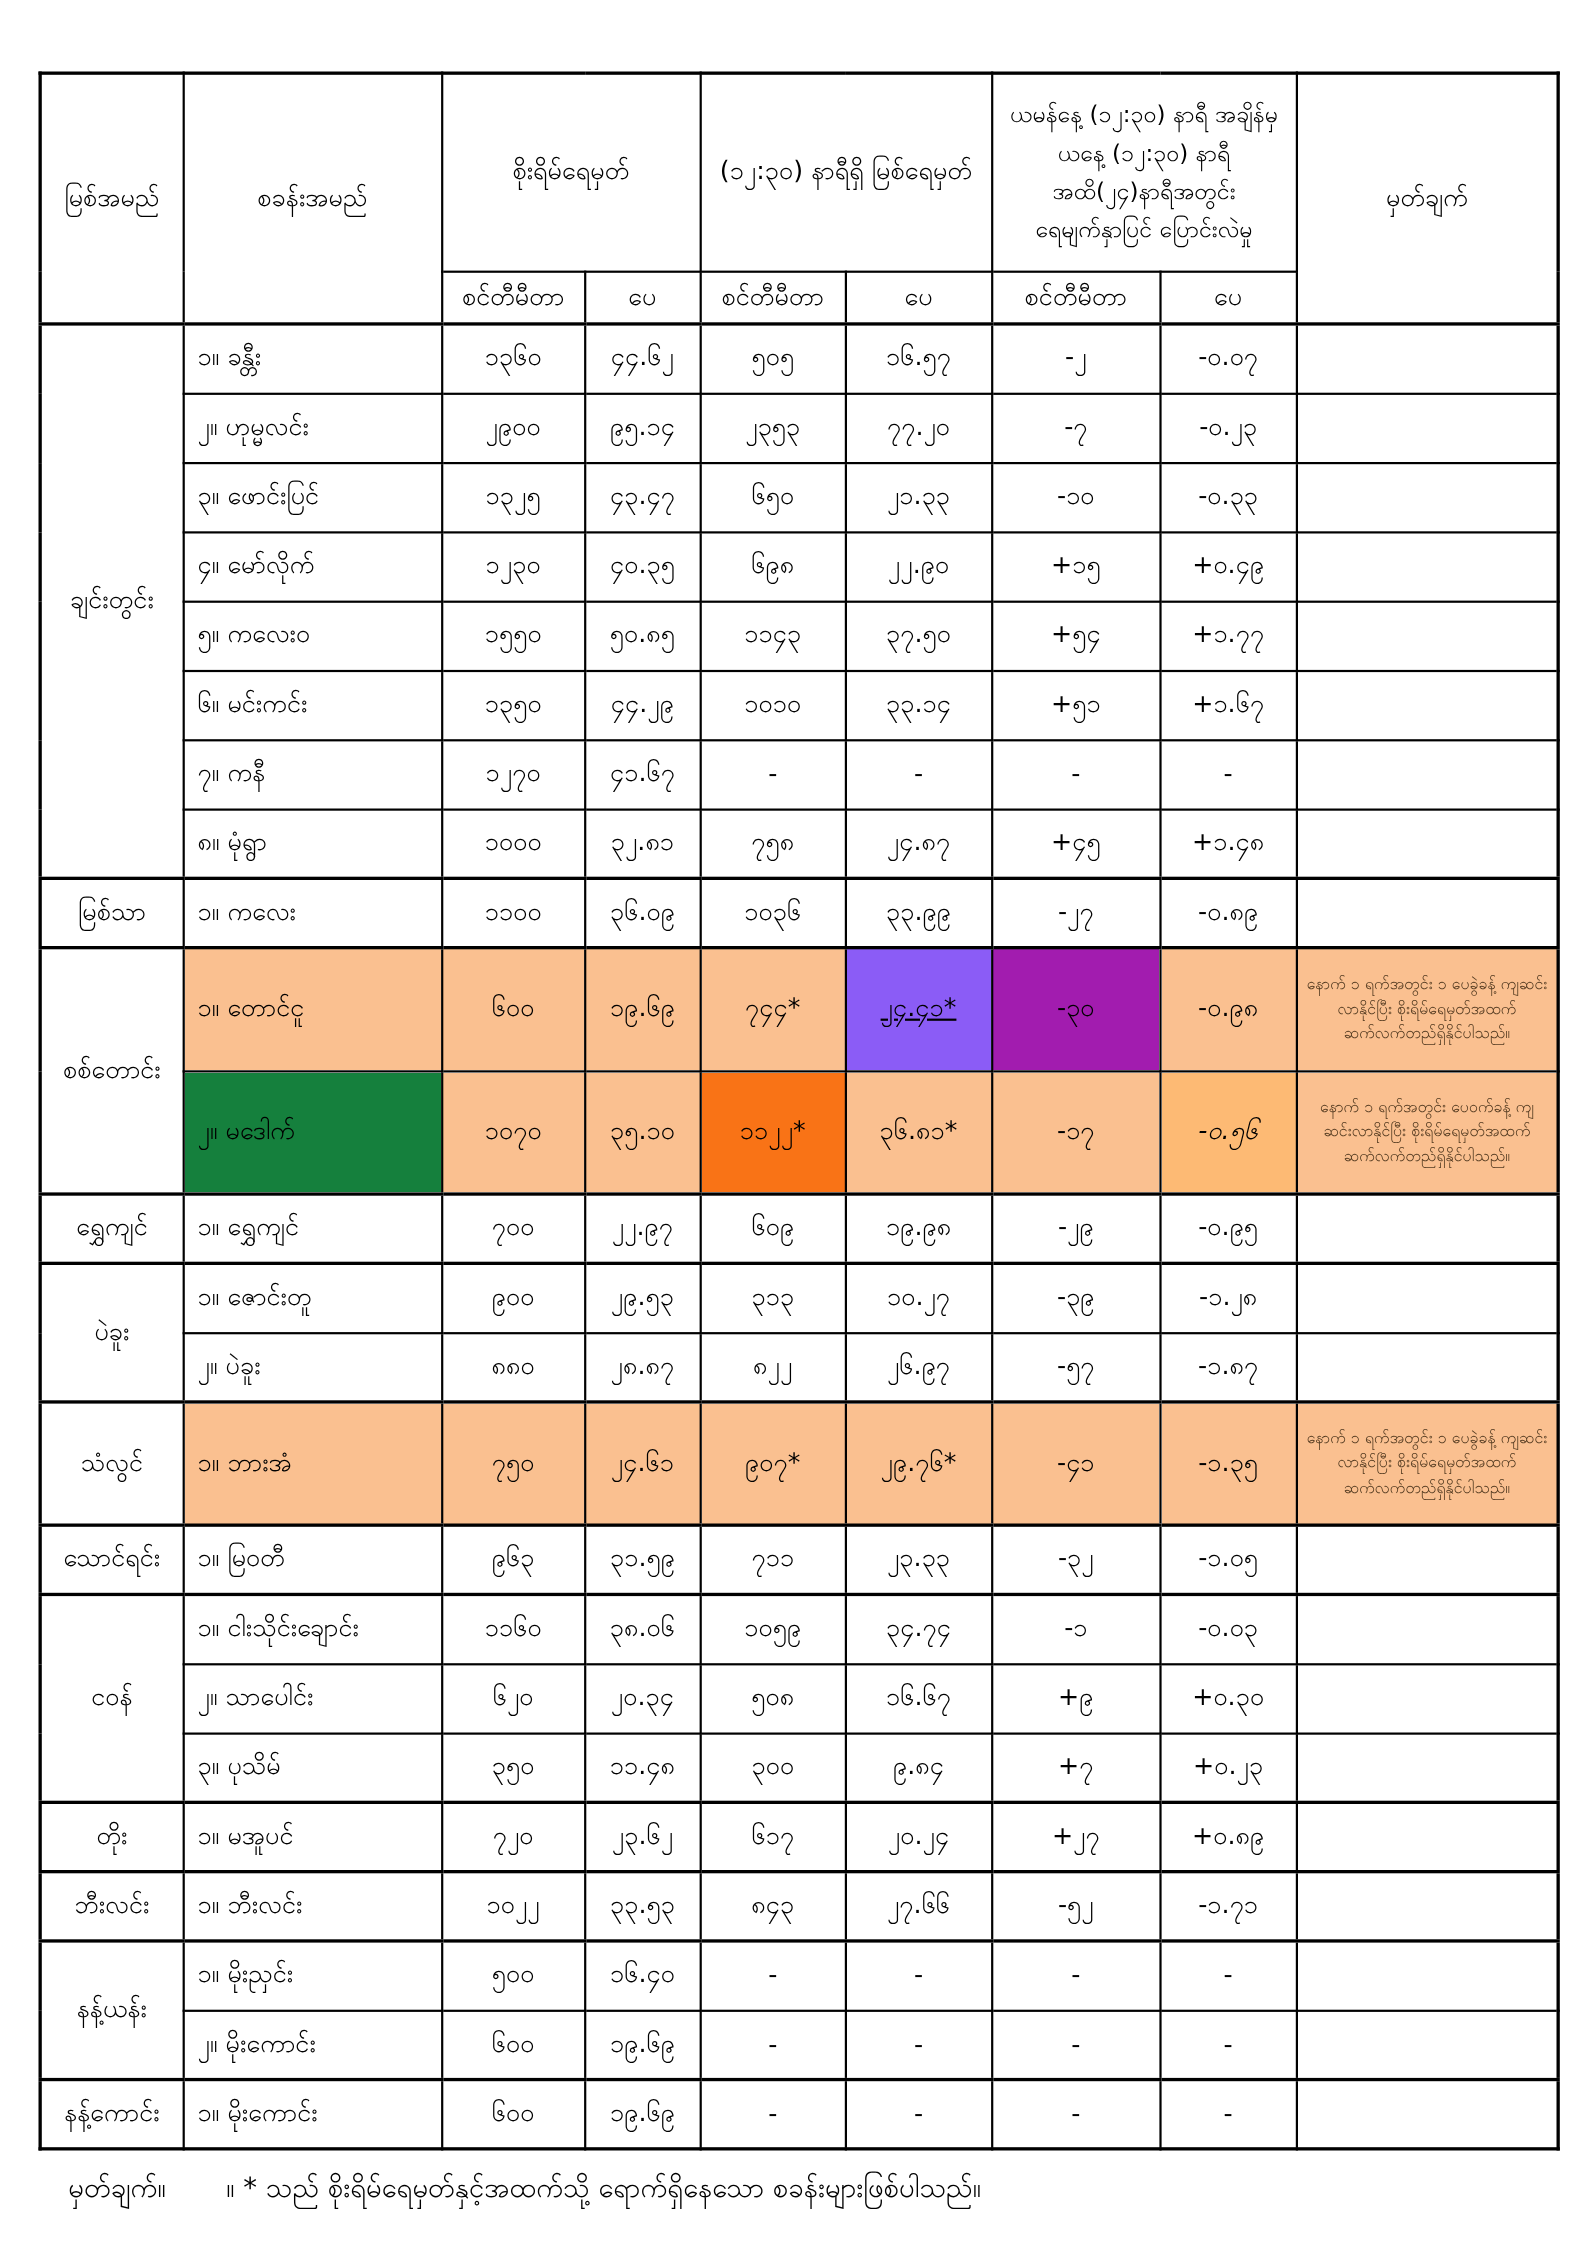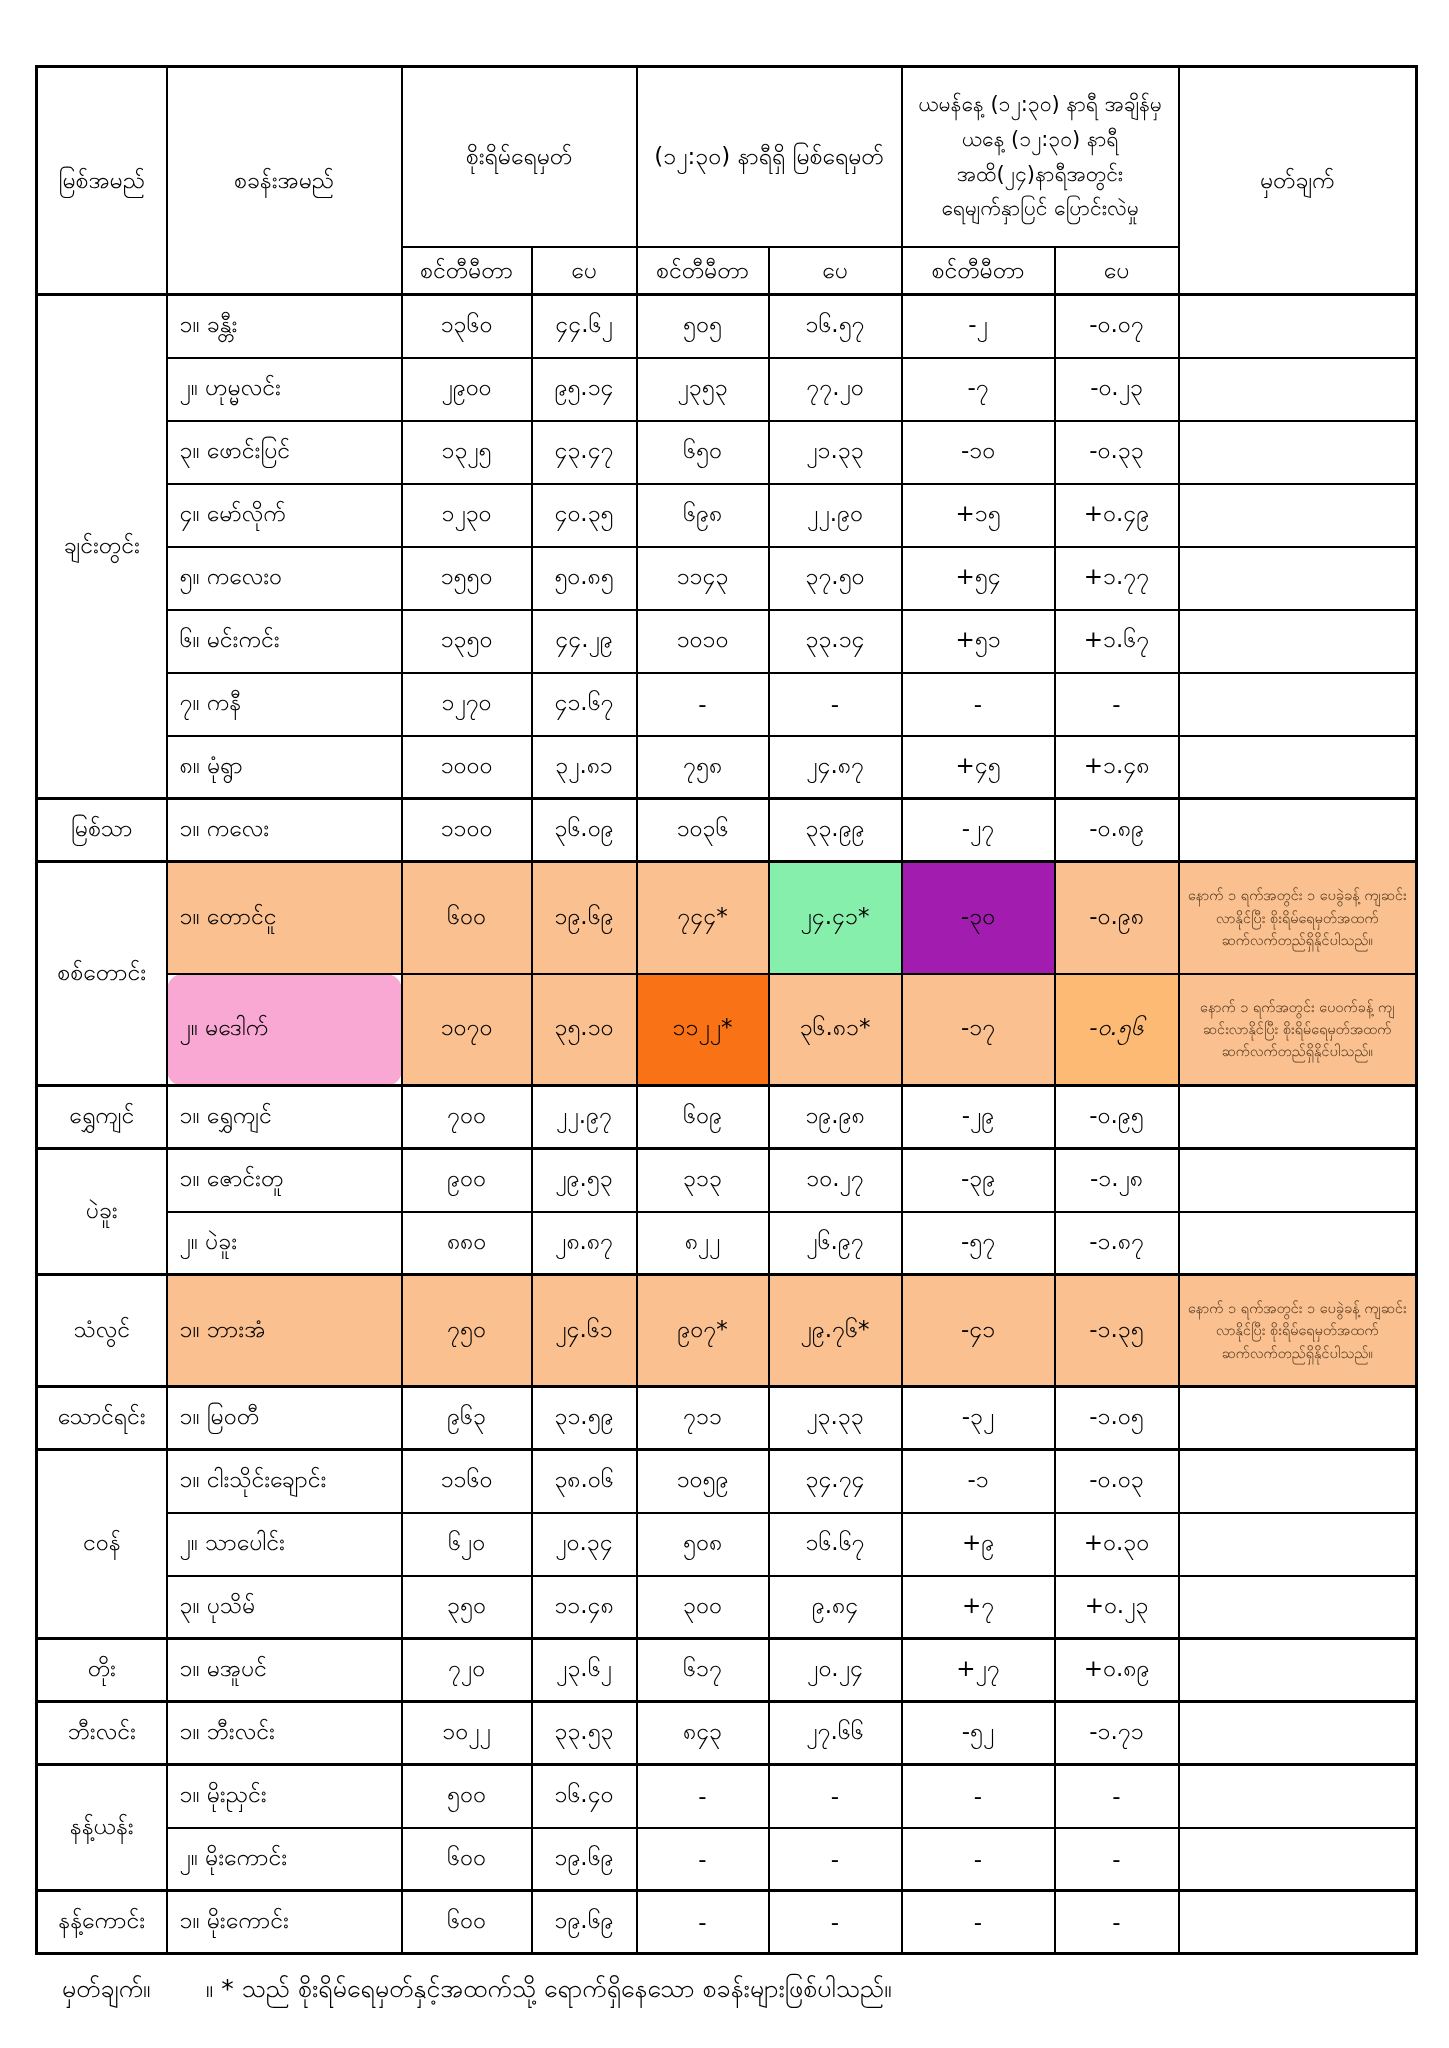--- a/index.html
+++ b/index.html
@@ -176,27 +176,27 @@
       <td>-၂၇</td>
       <td>-၀.၈၉</td>
       <td class="remark" style="color: rgb(83, 58, 32);"></td>
     </tr>
     <tr class="gtop tall">
       <td class="river" rowspan="2">စစ်တောင်း</td>
       <td class="station hl" style="background: rgb(250, 192, 144);">၁။ တောင်ငူ</td>
       <td class="hl" style="background: rgb(250, 192, 144);">၆၀၀</td>
       <td class="hl" style="background: rgb(250, 192, 144);">၁၉.၆၉</td>
       <td class="hl" style="background: rgb(250, 192, 144);">၇၄၄*</td>
-      <td class="hl" style="background: #86efac;">၂၄.၄၁*</td>
+      <td class="hl" style="background: #8b5cf6; text-decoration: underline;">၂၄.၄၁*</td>
       <td class="hl" style="background: #a21caf;">-၃၀</td>
       <td class="hl" style="background: rgb(250, 192, 144);">-၀.၉၈</td>
       <td class="remark hl" style="background: rgb(250, 192, 144); color: rgb(83, 58, 32);">နောက် ၁ ရက်အတွင်း ၁ ပေခွဲခန့် ကျဆင်းလာနိုင်ပြီး စိုးရိမ်ရေမှတ်အထက် ဆက်လက်တည်ရှိနိုင်ပါသည်။</td>
     </tr>
     <tr class="tall">
-      <td class="station hl" style="background: #f9a8d4; border-radius: 16px;">၂။ မဒေါက်</td>
+      <td class="station hl" style="background: #15803d;">၂။ မဒေါက်</td>
       <td class="hl" style="background: rgb(250, 192, 144);">၁၀၇၀</td>
       <td class="hl" style="background: rgb(250, 192, 144);">၃၅.၁၀</td>
       <td class="hl" style="background: #f97316;">၁၁၂၂*</td>
       <td class="hl" style="background: rgb(250, 192, 144);">၃၆.၈၁*</td>
       <td class="hl" style="background: rgb(250, 192, 144);">-၁၇</td>
       <td class="hl" style="background: #fdba74; font-style: italic;">-၀.၅၆</td>
       <td class="remark hl" style="background: rgb(250, 192, 144); color: rgb(83, 58, 32);">နောက် ၁ ရက်အတွင်း ပေဝက်ခန့် ကျဆင်းလာနိုင်ပြီး စိုးရိမ်ရေမှတ်အထက် ဆက်လက်တည်ရှိနိုင်ပါသည်။</td>
     </tr>
     <tr class="gtop">
       <td class="river">ရွှေကျင်</td>

